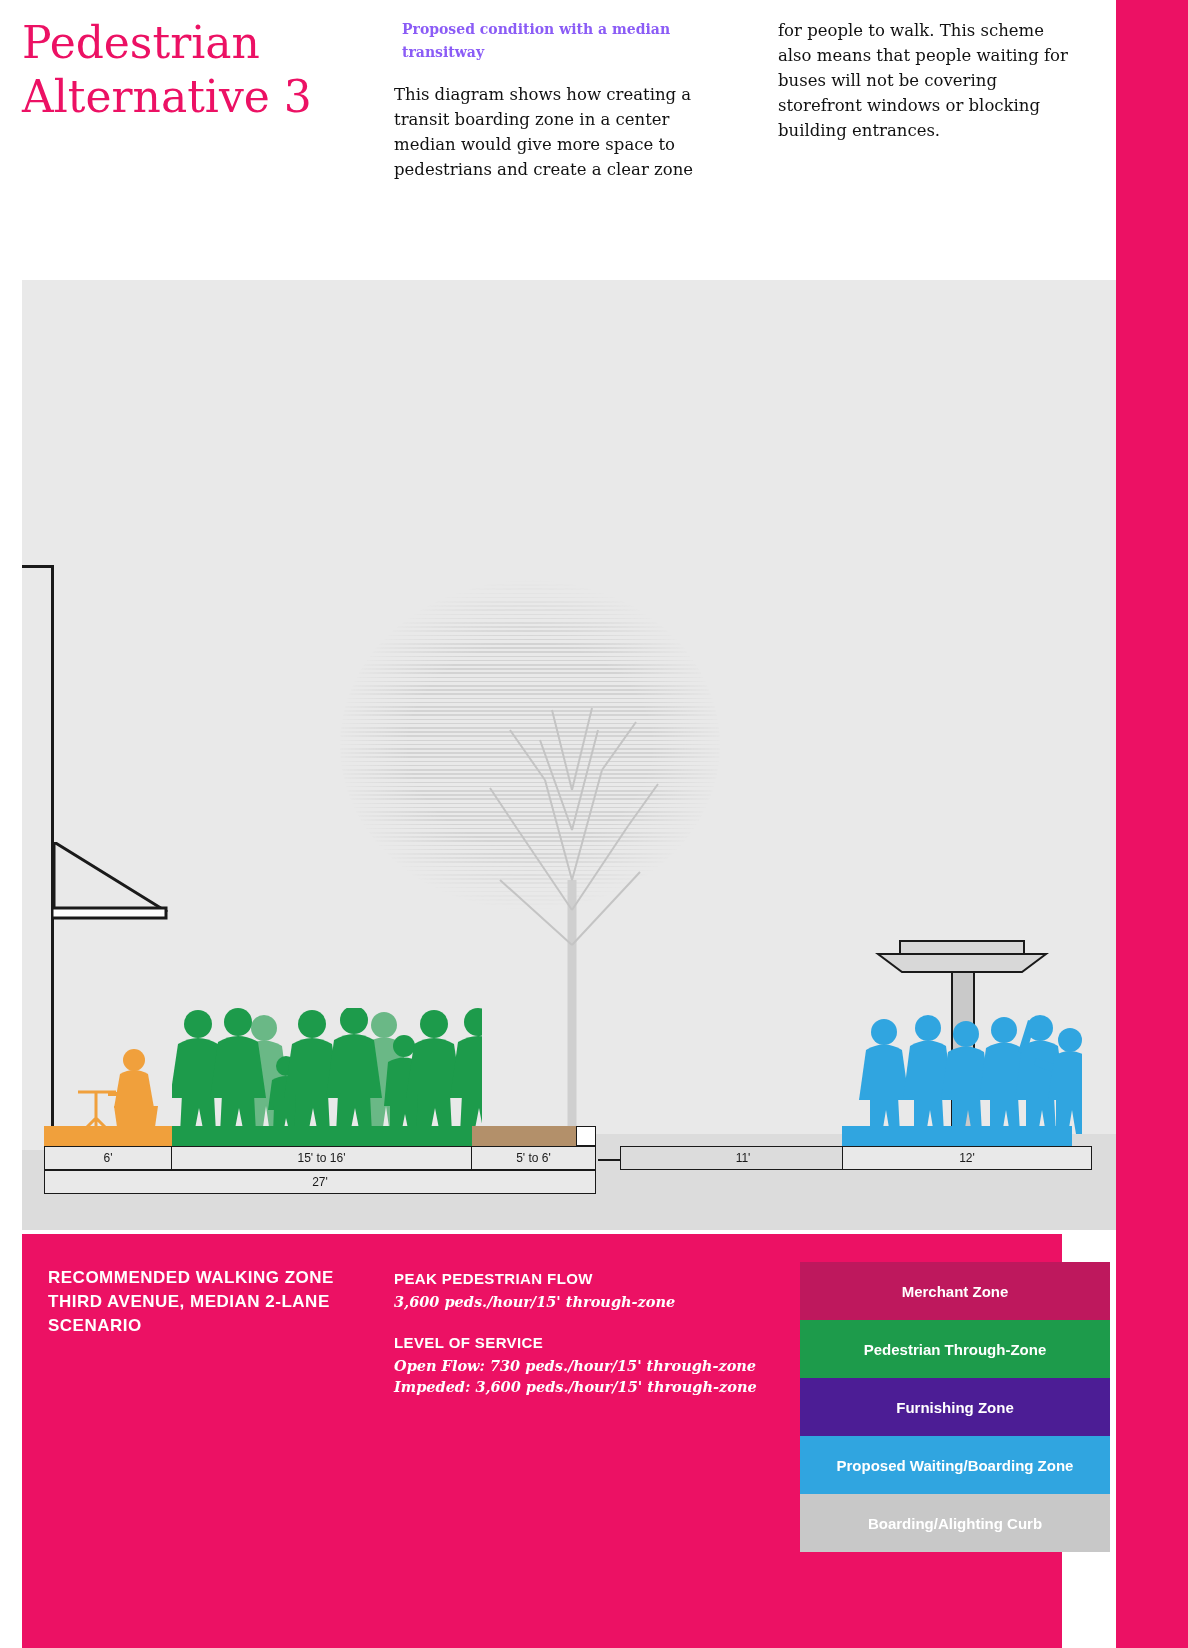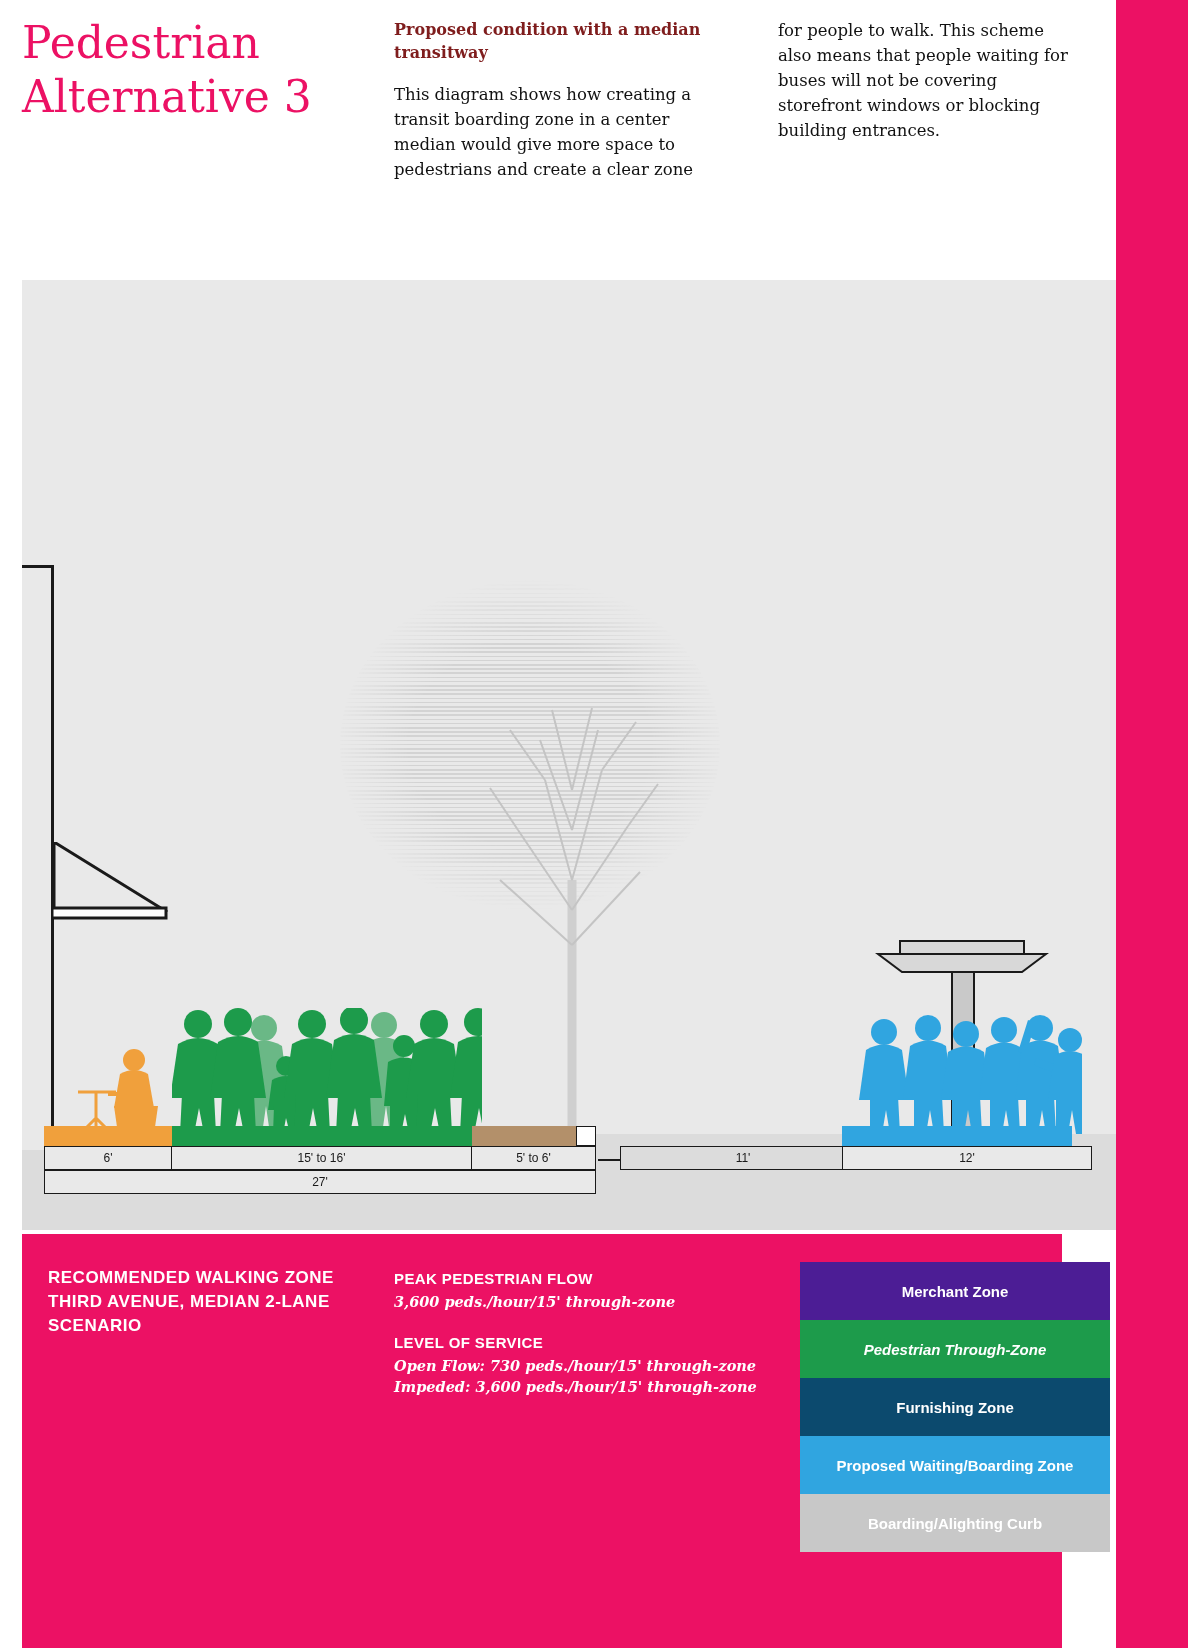--- a/index.html
+++ b/index.html
@@ -17,21 +17,21 @@
   .header{position:absolute;left:0;top:0;width:1116px;height:288px;background:#fff;border-radius:25px;}
   .title{
     position:absolute;left:22px;top:16px;width:360px;
     font-family:"DejaVu Serif", serif;
     color:#ec1164;font-size:44px;line-height:54px;font-weight:400;
   }
   .col-b{position:absolute;left:394px;top:18px;width:330px;}
   .col-c{position:absolute;left:778px;top:18px;width:300px;}
   .lede{
     font-family:"DejaVu Serif", serif;
-    font-weight:bold;color:#7f1d1d;font-size:16px;line-height:23px;margin:0 0 18px 0;
+    font-weight:bold;color:#8b5cf6;font-size:14px;line-height:23px;margin:0 0 18px 8px;
   }
   .body-text{
     font-family:"DejaVu Serif", serif;
     color:#111;font-size:16.5px;line-height:25px;margin:0;
   }
 
   
   .diagram{
     position:absolute;left:22px;top:280px;width:1094px;height:950px;
     background:#e9e9e9;overflow:hidden;
@@ -89,23 +89,23 @@
   .stats{position:absolute;left:372px;top:36px;width:400px;color:#fff;}
   .stat-head{font-size:15px;font-weight:bold;letter-spacing:.4px;margin:0 0 4px 0;}
   .stat-line{font-family:"DejaVu Serif", serif;font-style:italic;font-weight:bold;font-size:14.5px;line-height:21px;margin:0;}
   .stats .block2{margin-top:22px;}
 
   .legend{position:absolute;left:778px;top:28px;width:310px;}
   .legend-row{
     height:58px;display:flex;align-items:center;justify-content:center;
     color:#fff;font-weight:bold;font-size:15px;text-align:center;
   }
-  .lg-merchant{background:#4c1d95;}
-  .lg-ped{background:#1d9b4b;font-style:italic;}
-  .lg-furn{background:#0c4a6e;}
+  .lg-merchant{background:#be185d;}
+  .lg-ped{background:#1d9b4b;}
+  .lg-furn{background:#4c1d95;}
   .lg-transit{background:#30a5e0;}
   .lg-curb{background:#c8c8c8;}
 </style>
 </head>
 <body>
 
 <div class="page">
 
   <div class="edge-strip"></div>
 

